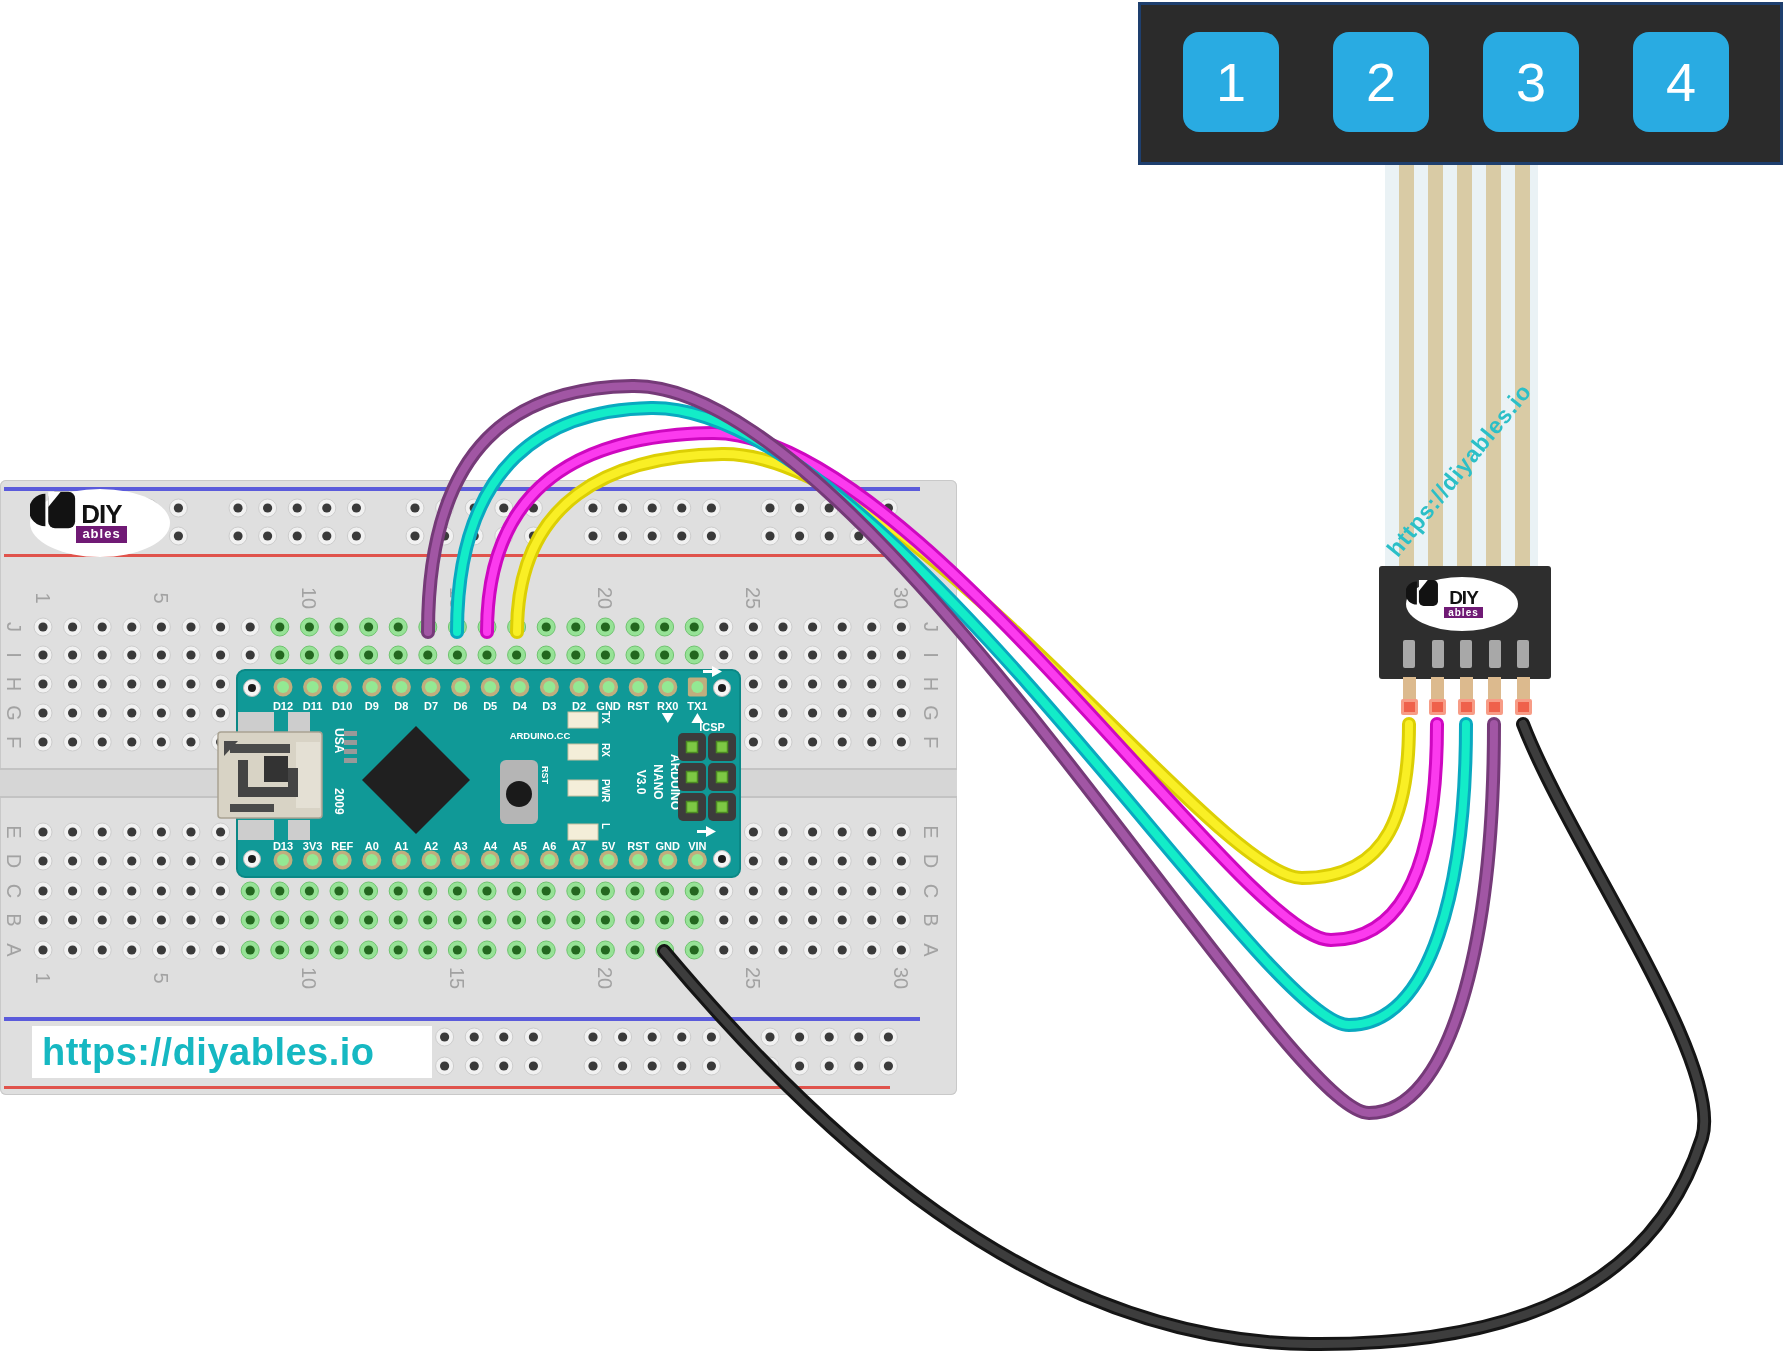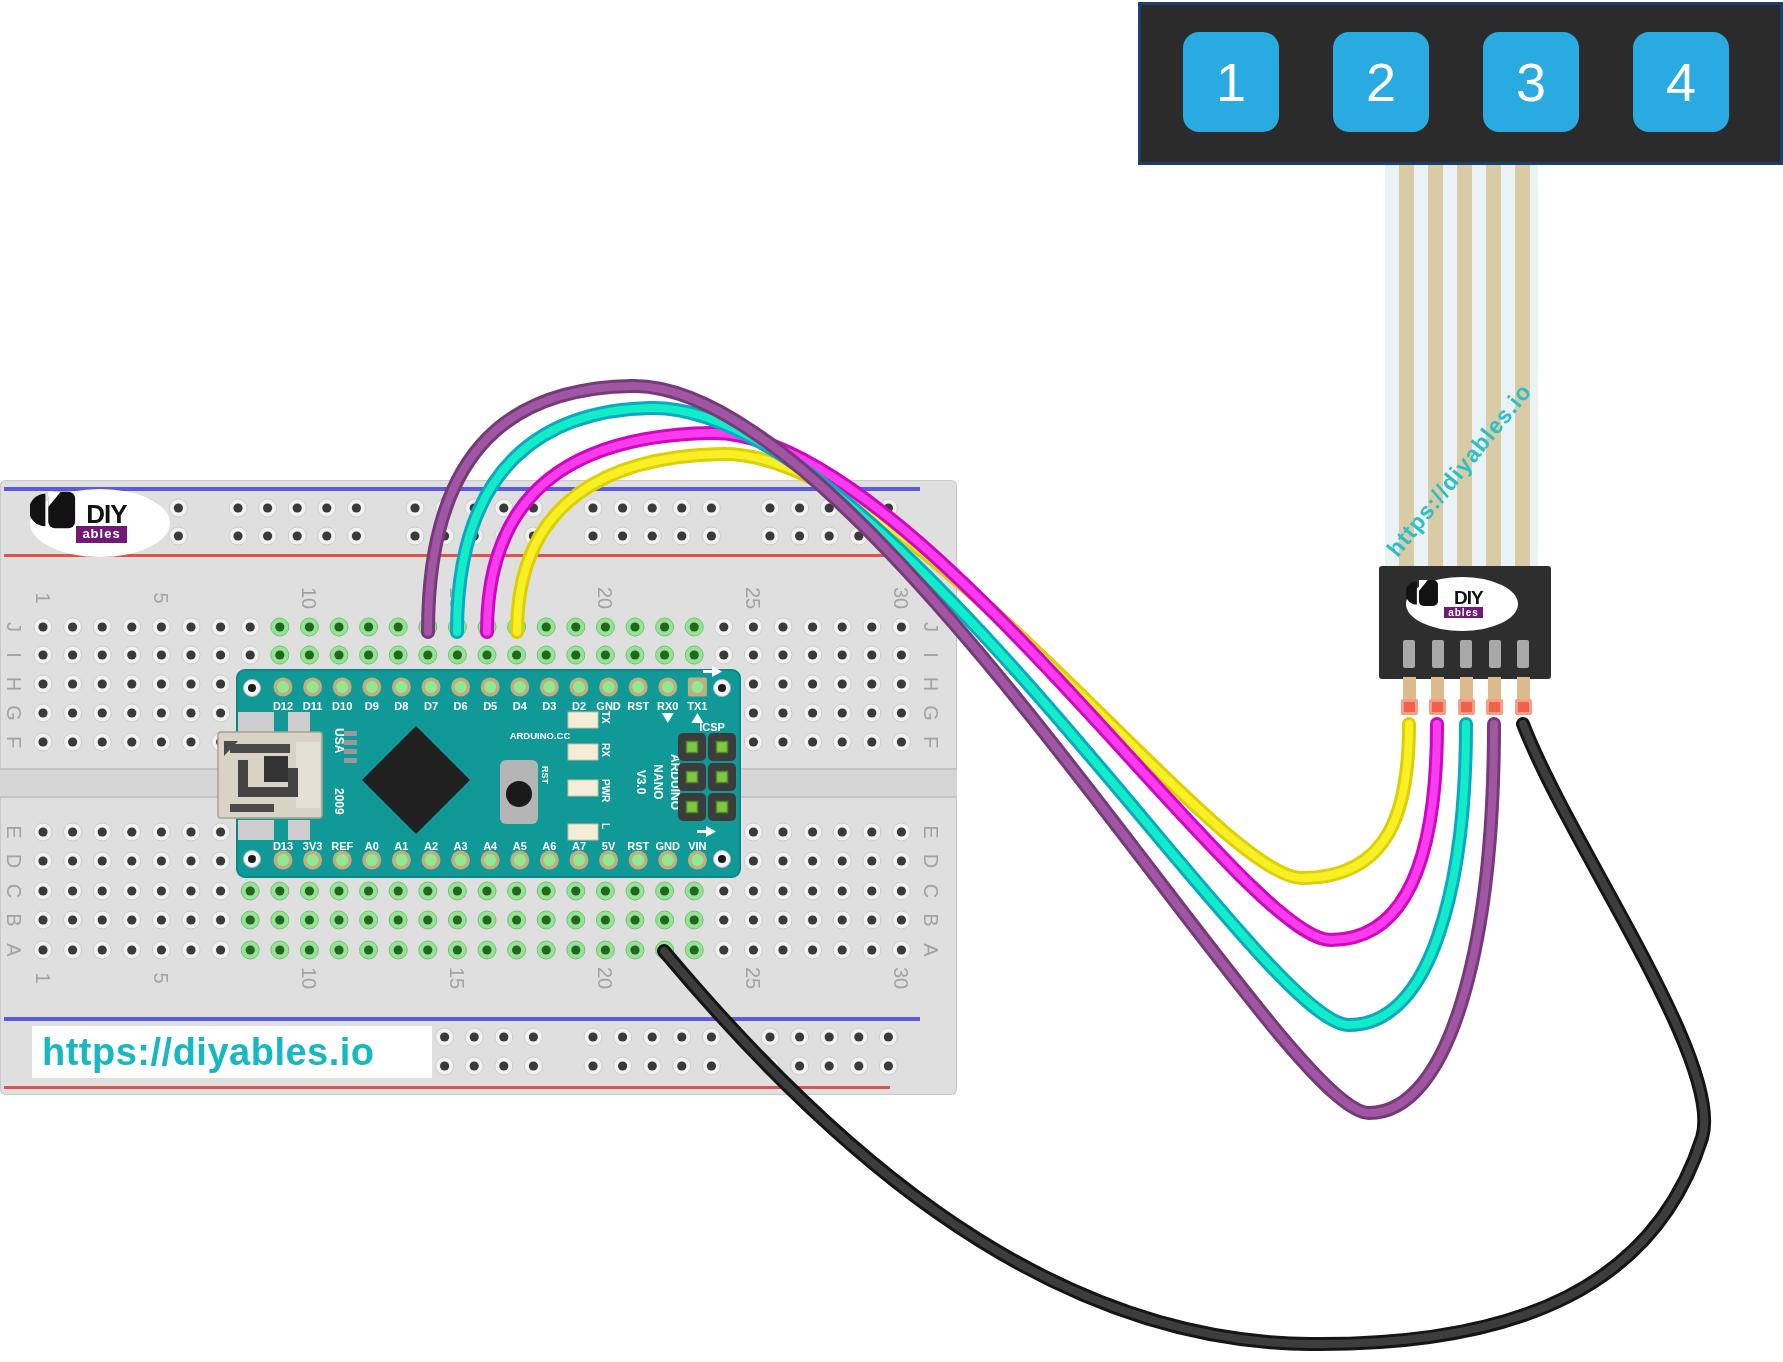--- a/index.html
+++ b/index.html
@@ -10,21 +10,21 @@
 
   
   .breadboard{position:absolute;left:0;top:480px;width:957px;height:615px;background:#dfdfdf;
               border-radius:6px;box-shadow:inset 0 0 0 1px #c9c9c9;z-index:1;}
 
   
   .logo-oval{position:absolute;background:#fff;border-radius:50%;display:flex;align-items:center;
              justify-content:center;z-index:3;}
   .bb-logo{left:30px;top:489px;width:140px;height:68px;}
   .conn-logo{left:1406px;top:577px;width:112px;height:54px;z-index:8;}
-  .logo-texts{display:flex;flex-direction:column;align-items:flex-end;margin-left:3px;}
+  .logo-texts{display:flex;flex-direction:column;align-items:center;margin-left:3px;}
   .logo-diy{font-weight:bold;color:#121212;font-size:26px;line-height:0.85;letter-spacing:-1px;}
   .logo-ables{background:#701a75;color:#fff;font-weight:bold;font-size:13px;padding:1px 6px;
               letter-spacing:1px;line-height:1.15;margin-top:1px;}
   .conn-logo .logo-diy{font-size:19px;}
   .conn-logo .logo-ables{font-size:10px;padding:0 4px;}
   .logo-glyph{display:block;}
 
   
   .bb-url{position:absolute;left:32px;top:1026px;width:400px;height:52px;background:#fff;
           display:flex;align-items:center;padding-left:10px;box-sizing:border-box;z-index:3;}

